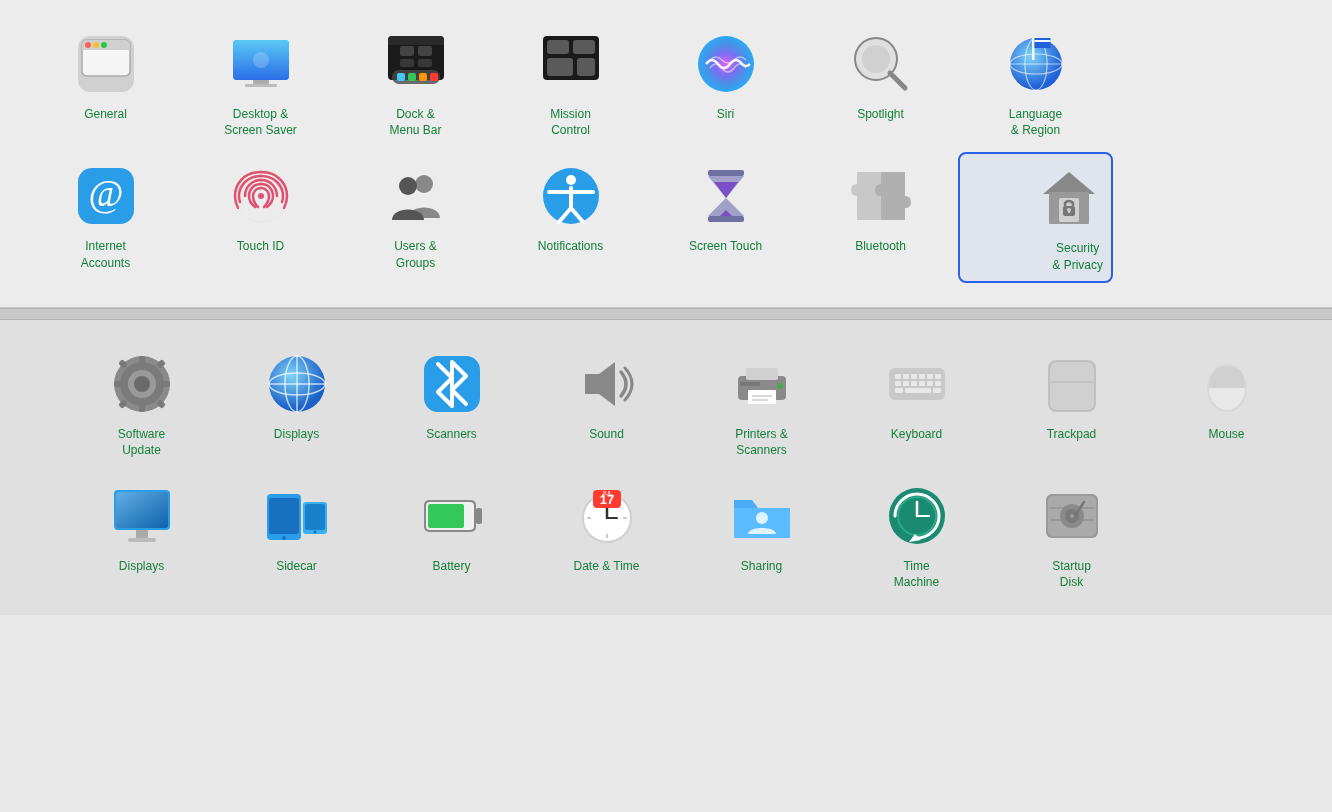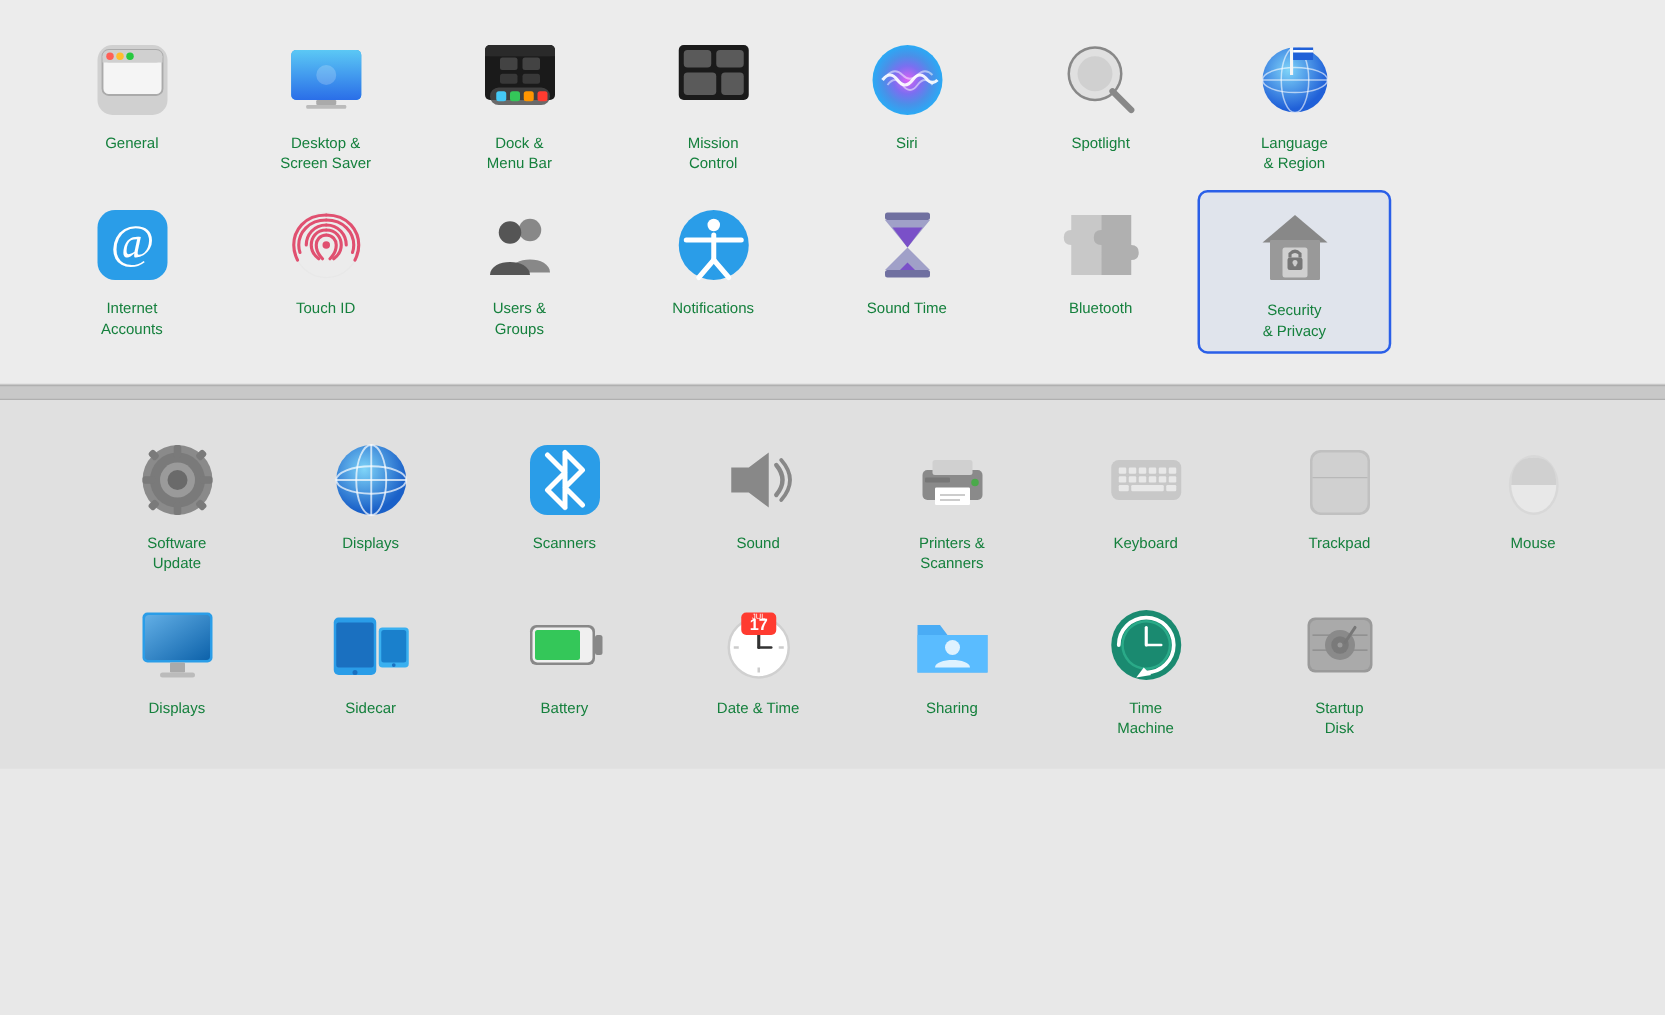--- a/index.html
+++ b/index.html
@@ -37,20 +37,21 @@
       width: 155px;
       padding: 10px 8px 8px 8px;
       border-radius: 8px;
       cursor: pointer;
       position: relative;
       flex-shrink: 0;
     }
     .pref-item.selected {
       border: 2px solid #2a5fe8;
       background: rgba(42, 95, 232, 0.06);
+      align-items: flex-end;
     }
     .pref-item .icon-area {
       width: 68px;
       height: 68px;
       display: flex;
       align-items: center;
       justify-content: center;
       margin-bottom: 8px;
     }
     .pref-item .label {
@@ -297,21 +298,21 @@
 
             <path d="M14 12 L32 34 L50 12Z" fill="#a0a0c8"></path>
 
             <path d="M14 52 L32 34 L50 52Z" fill="#a0a0c8"></path>
 
             <path d="M20 18 L32 34 L44 18Z" fill="#7a50c8"></path>
 
             <path d="M26 52 L32 46 L38 52Z" fill="#7a50c8"></path>
           </svg>
         </div>
-        <span class="label">Sound Time</span>
+        <span class="label">Screen Touch</span>
       </div>
 
       <div class="pref-item">
         <div class="icon-area">
           <svg width="64" height="64" viewBox="0 0 64 64">
 
             <path d="M8 8 L32 8 L32 20 Q38 20 38 26 Q38 32 32 32 L32 56 L8 56 L8 32 Q2 32 2 26 Q2 20 8 20 Z" fill="#c8c8c8"></path>
             <path d="M32 8 L56 8 L56 32 Q62 32 62 38 Q62 44 56 44 L56 56 L32 56 L32 32 Q26 32 26 26 Q26 20 32 20 Z" fill="#b0b0b0"></path>
           </svg>
         </div>

